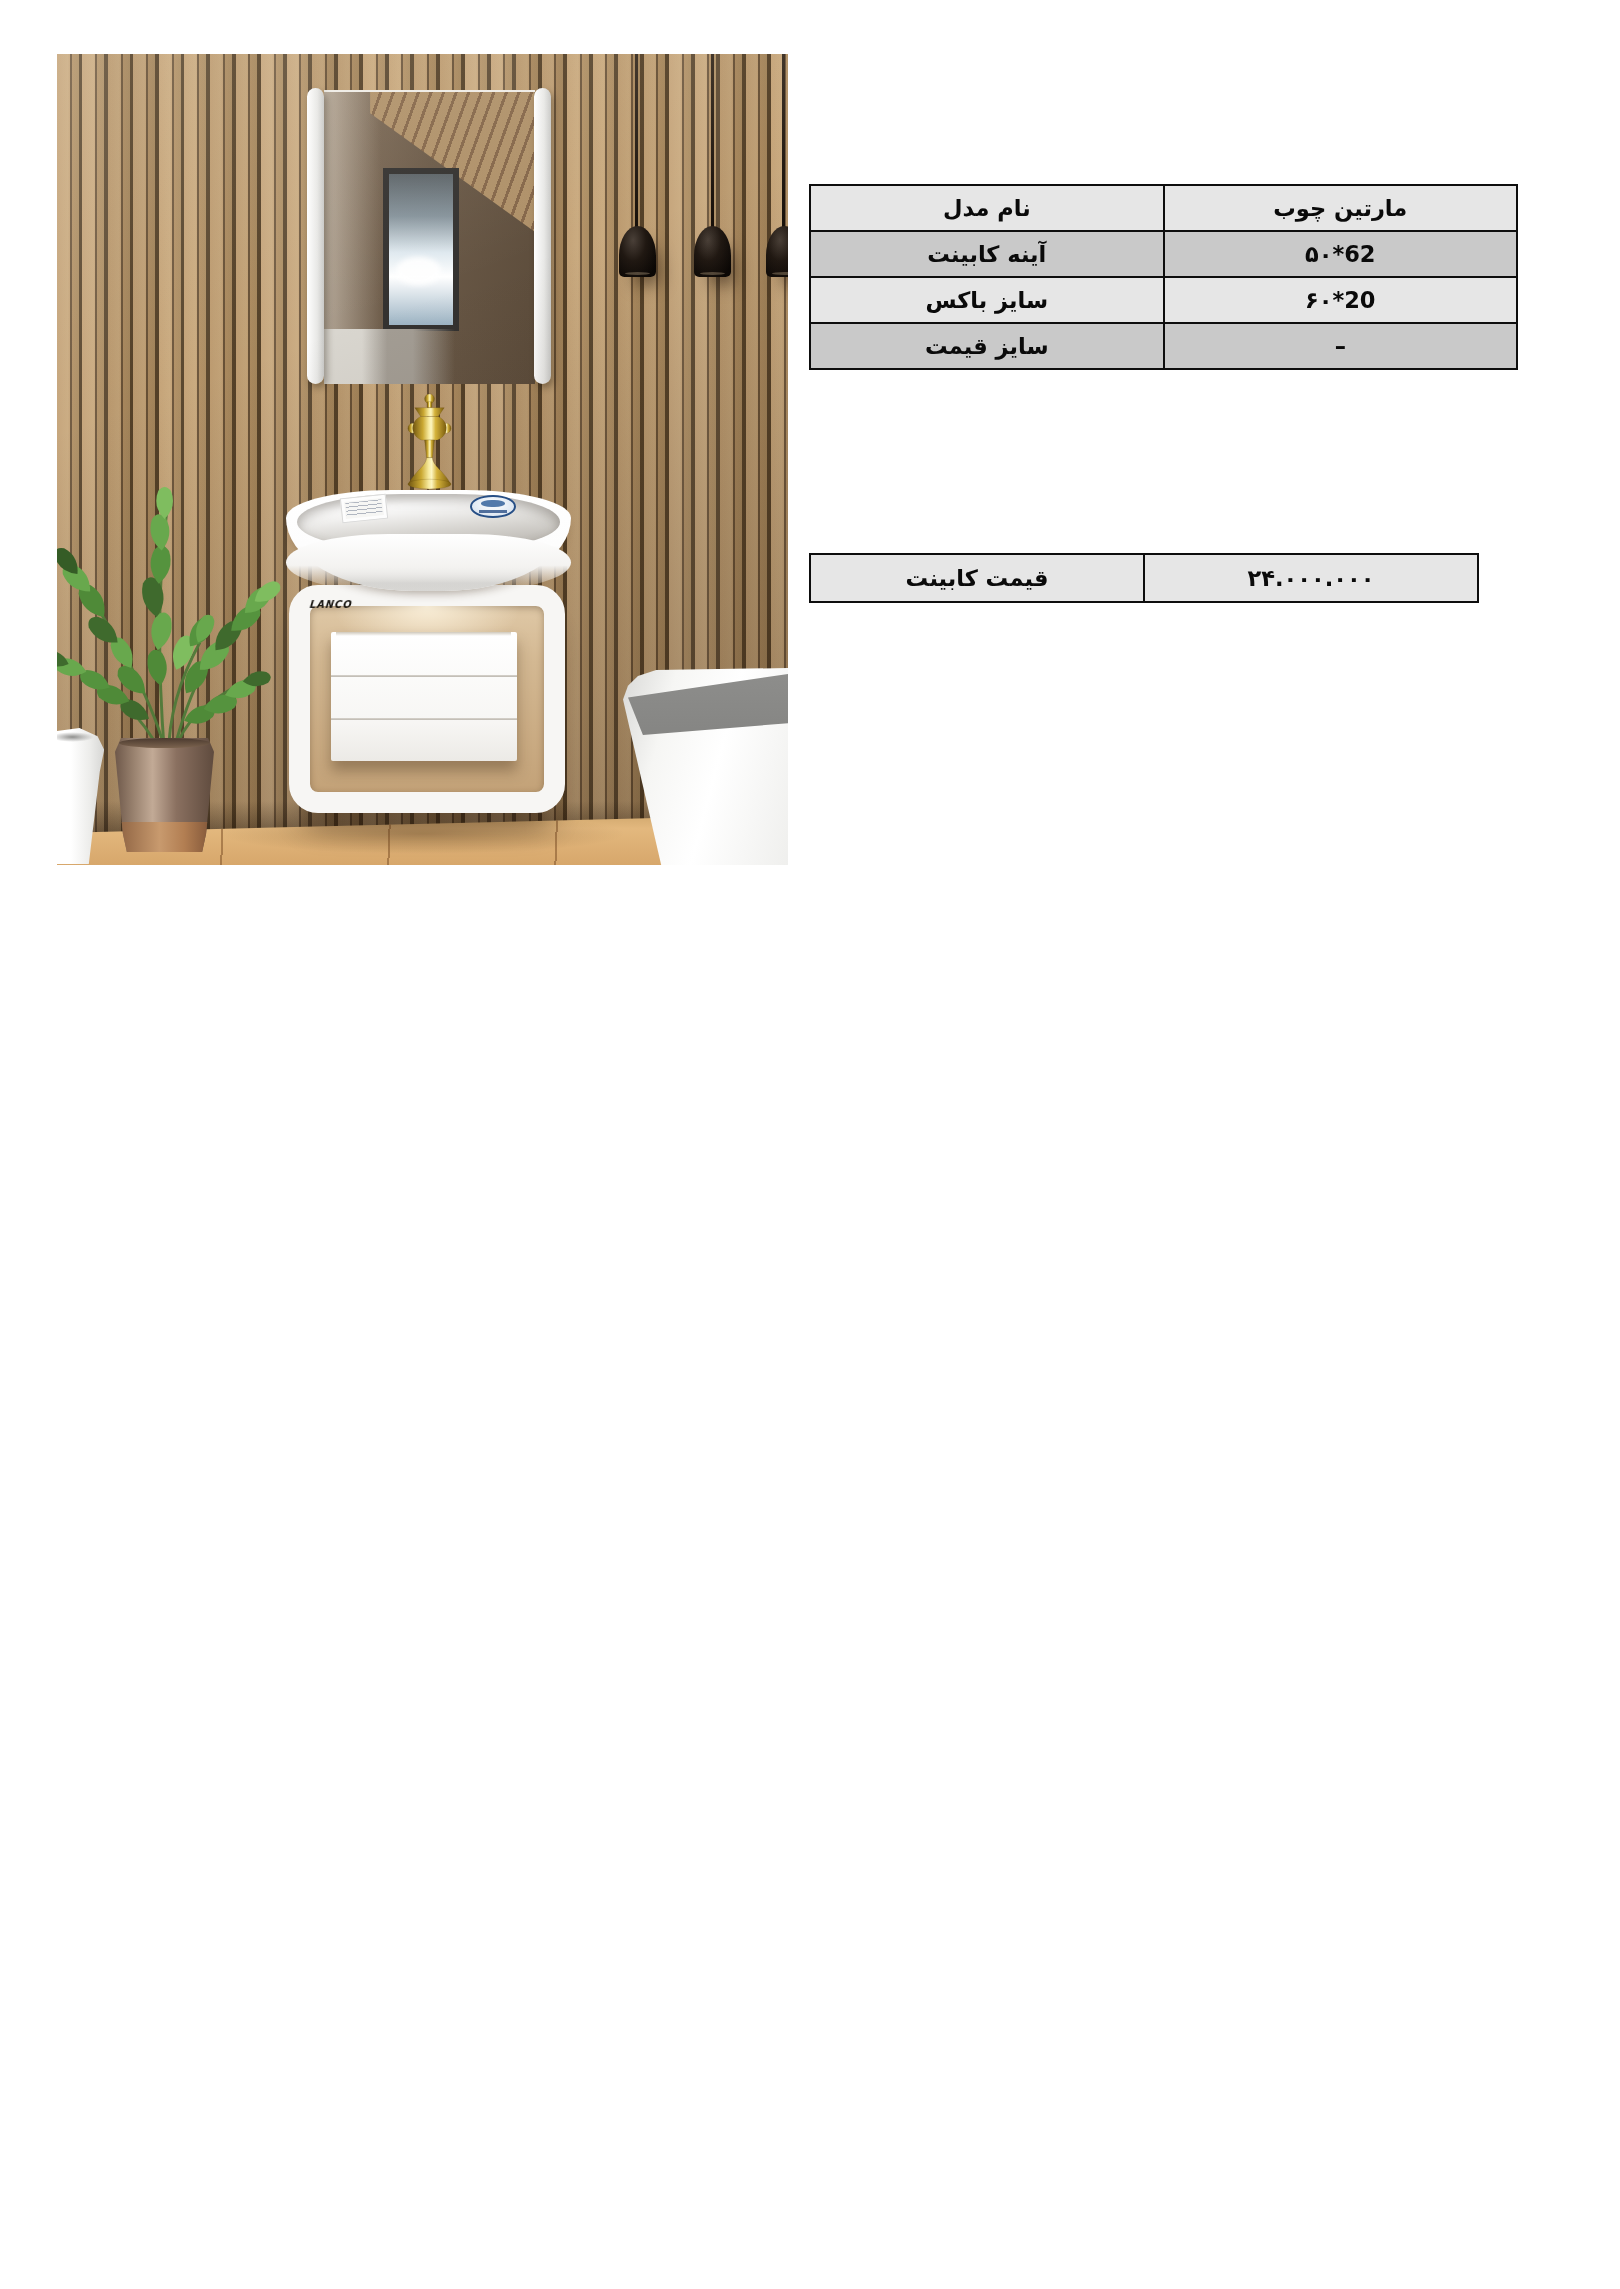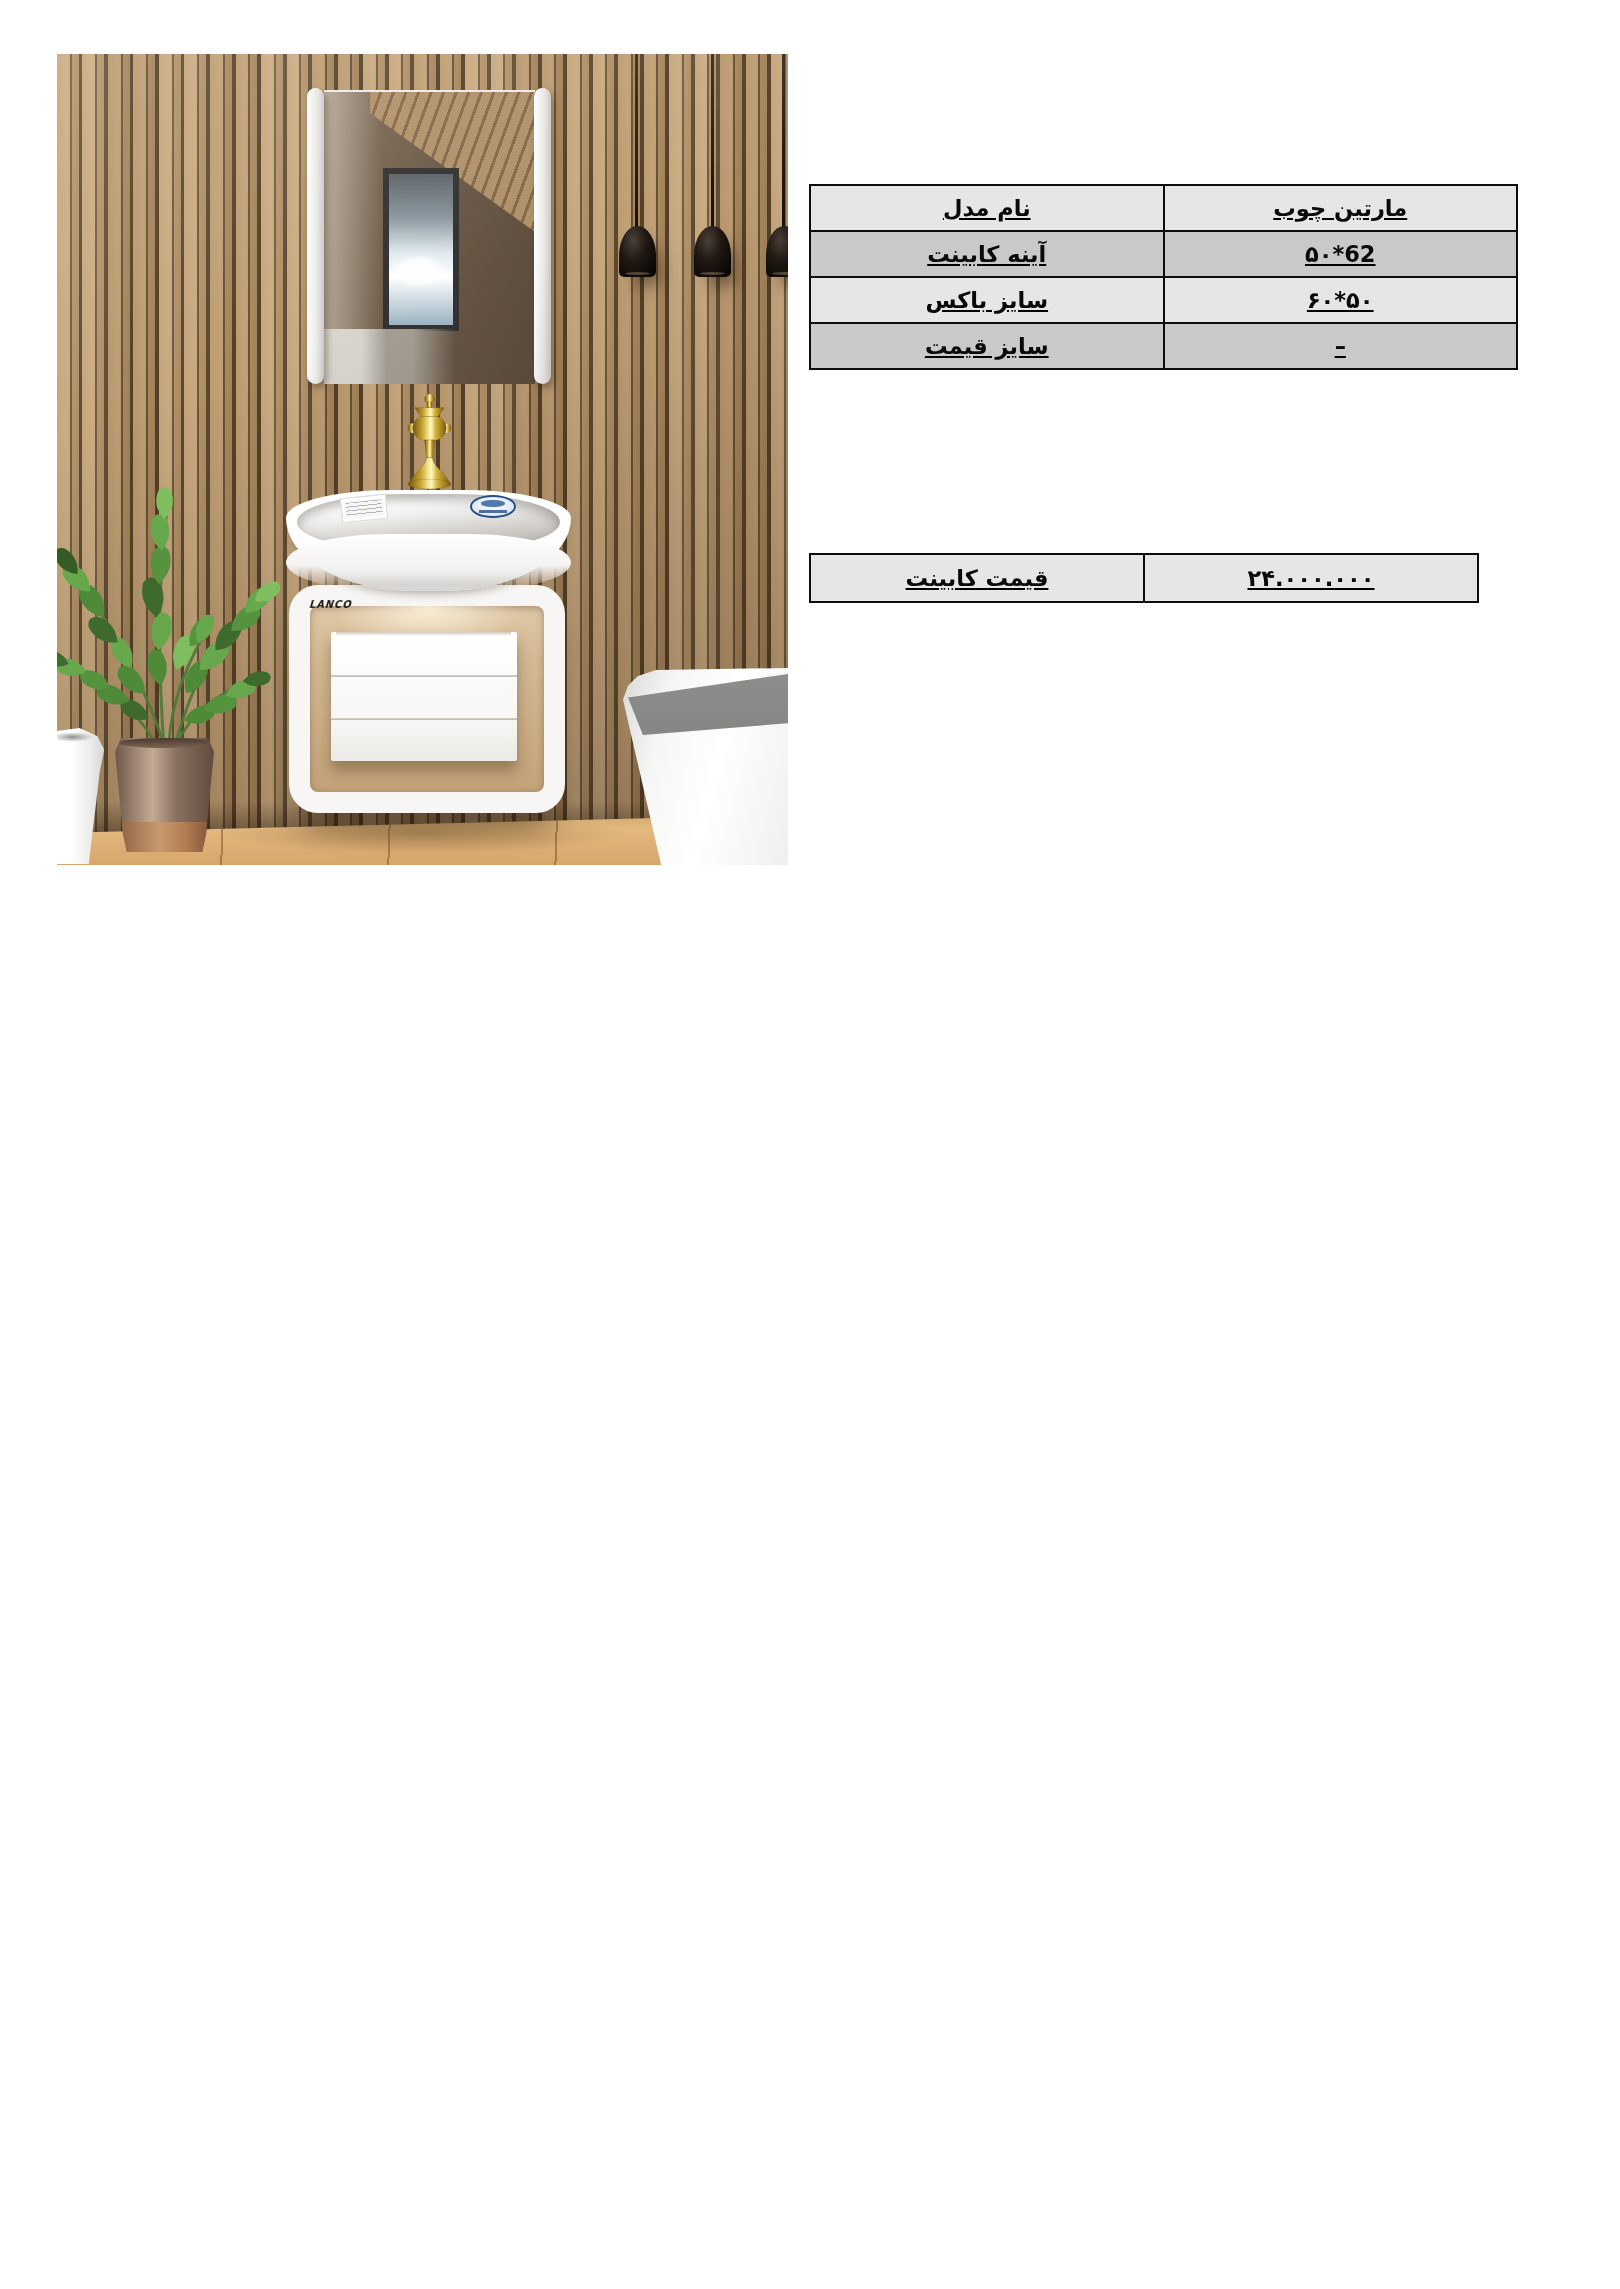--- a/index.html
+++ b/index.html
@@ -170,21 +170,20 @@
   .badge::before{content:"";position:absolute;left:22%;top:16%;width:56%;height:38%;
     background:#35639c;border-radius:45%;opacity:.85;}
   .badge::after{content:"";position:absolute;left:16%;bottom:16%;width:68%;height:2.9px;
     background:#2a4f86;opacity:.8;}
   .faucet{position:absolute;left:344px;top:338px;width:57px;height:98px;}
   
   table.pt{
     position:absolute;border-collapse:collapse;table-layout:fixed;
     border:2.9px solid var(--table_border,#0b0b0b);
     font-family:"DejaVu Sans",sans-serif;
-    text-decoration:underline;
   }
   table.pt td{
     border:2.9px solid var(--table_border,#0b0b0b);
     text-align:center;vertical-align:middle;
     font-weight:bold;font-size:22.5px;color:var(--table_text,#0a0a0a);
     padding:0;
   }
   tr.light td{background:var(--row_light,#e6e6e6);}
   tr.dark td{background:var(--row_dark,#c9c9c9);}
   #spec-table{left:809px;top:184px;width:709px;}
@@ -324,21 +323,21 @@
     <tr class="light">
       <td><span dir="rtl">نام مدل</span></td>
       <td><span dir="ltr">مارتین چوب</span></td>
     </tr>
     <tr class="dark">
       <td><span dir="rtl">آینه کابینت</span></td>
       <td><span dir="ltr">۵۰*62</span></td>
     </tr>
     <tr class="light">
       <td><span dir="rtl">سایز باکس</span></td>
-      <td><span dir="ltr">۶۰*۵۰</span></td>
+      <td><span dir="ltr">۶۰*20</span></td>
     </tr>
     <tr class="dark">
       <td><span dir="rtl">سایز قیمت</span></td>
       <td><span dir="ltr">–</span></td>
     </tr>
   </tbody>
 </table>
 
 <table class="pt" id="price-table">
   <tbody>

